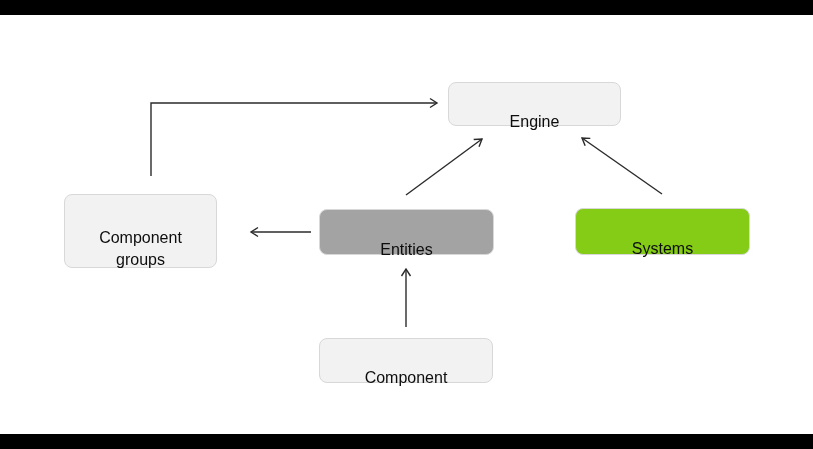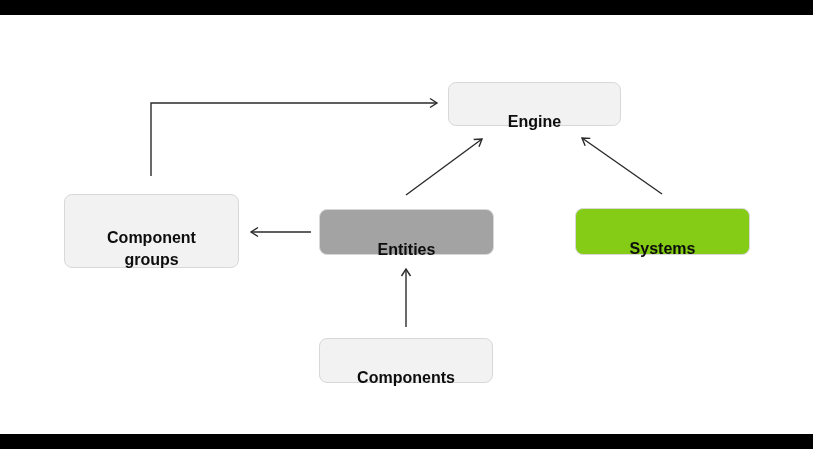--- a/index.html
+++ b/index.html
@@ -29,21 +29,21 @@
   .node {
     position: absolute;
     display: flex;
     align-items: center;
     justify-content: center;
     border-radius: 8px;
     border: 1px solid #d8d8d8;
     box-sizing: border-box;
   }
   .node .label {
-    font-weight: bold;
+    font-weight: normal;
     font-size: 16px;
     line-height: 22px;
     text-align: center;
     max-width: 130px;
     margin-top: 35px;
   }
 </style>
 </head>
 <body>
 
@@ -60,28 +60,28 @@
       <polyline points="406,195 482,139" fill="none" stroke="#2b2b2b" stroke-width="1.4" marker-end="url(#arrowhead)"></polyline>
       <polyline points="662,194 582,138" fill="none" stroke="#2b2b2b" stroke-width="1.4" marker-end="url(#arrowhead)"></polyline>
       <polyline points="311,232 251,232" fill="none" stroke="#2b2b2b" stroke-width="1.4" marker-end="url(#arrowhead)"></polyline>
       <polyline points="406,327 406,269" fill="none" stroke="#2b2b2b" stroke-width="1.4" marker-end="url(#arrowhead)"></polyline>
     </svg>
 
   <div id="nodes">
       <div class="node" style="left: 448px; top: 82px; width: 173px; height: 44px; background: rgb(242, 242, 242); border-color: rgb(216, 216, 216);">
         <span class="label" style="color: rgb(13, 13, 13);">Engine</span>
       </div>
-      <div class="node" style="left: 64px; top: 194px; width: 175px; height: 74px; background: rgb(242, 242, 242); border-color: rgb(216, 216, 216);">
+      <div class="node" style="left: 64px; top: 194px; width: 153px; height: 74px; background: rgb(242, 242, 242); border-color: rgb(216, 216, 216);">
         <span class="label" style="color: rgb(13, 13, 13);">Component groups</span>
       </div>
       <div class="node" style="left: 319px; top: 209px; width: 175px; height: 46px; background: #a3a3a3; border-color: rgb(216, 216, 216);">
         <span class="label" style="color: rgb(13, 13, 13);">Entities</span>
       </div>
       <div class="node" style="left: 575px; top: 208px; width: 175px; height: 47px; background: #84cc16; border-color: rgb(216, 216, 216);">
         <span class="label" style="color: rgb(13, 13, 13);">Systems</span>
       </div>
       <div class="node" style="left: 319px; top: 338px; width: 174px; height: 45px; background: rgb(242, 242, 242); border-color: rgb(216, 216, 216);">
-        <span class="label" style="color: rgb(13, 13, 13);">Components</span>
+        <span class="label" style="color: rgb(13, 13, 13);">Component</span>
       </div>
     </div>
 
   <div class="bar bottom" style="background: rgb(0, 0, 0);"></div>
 </div>
 
 </body></html>

